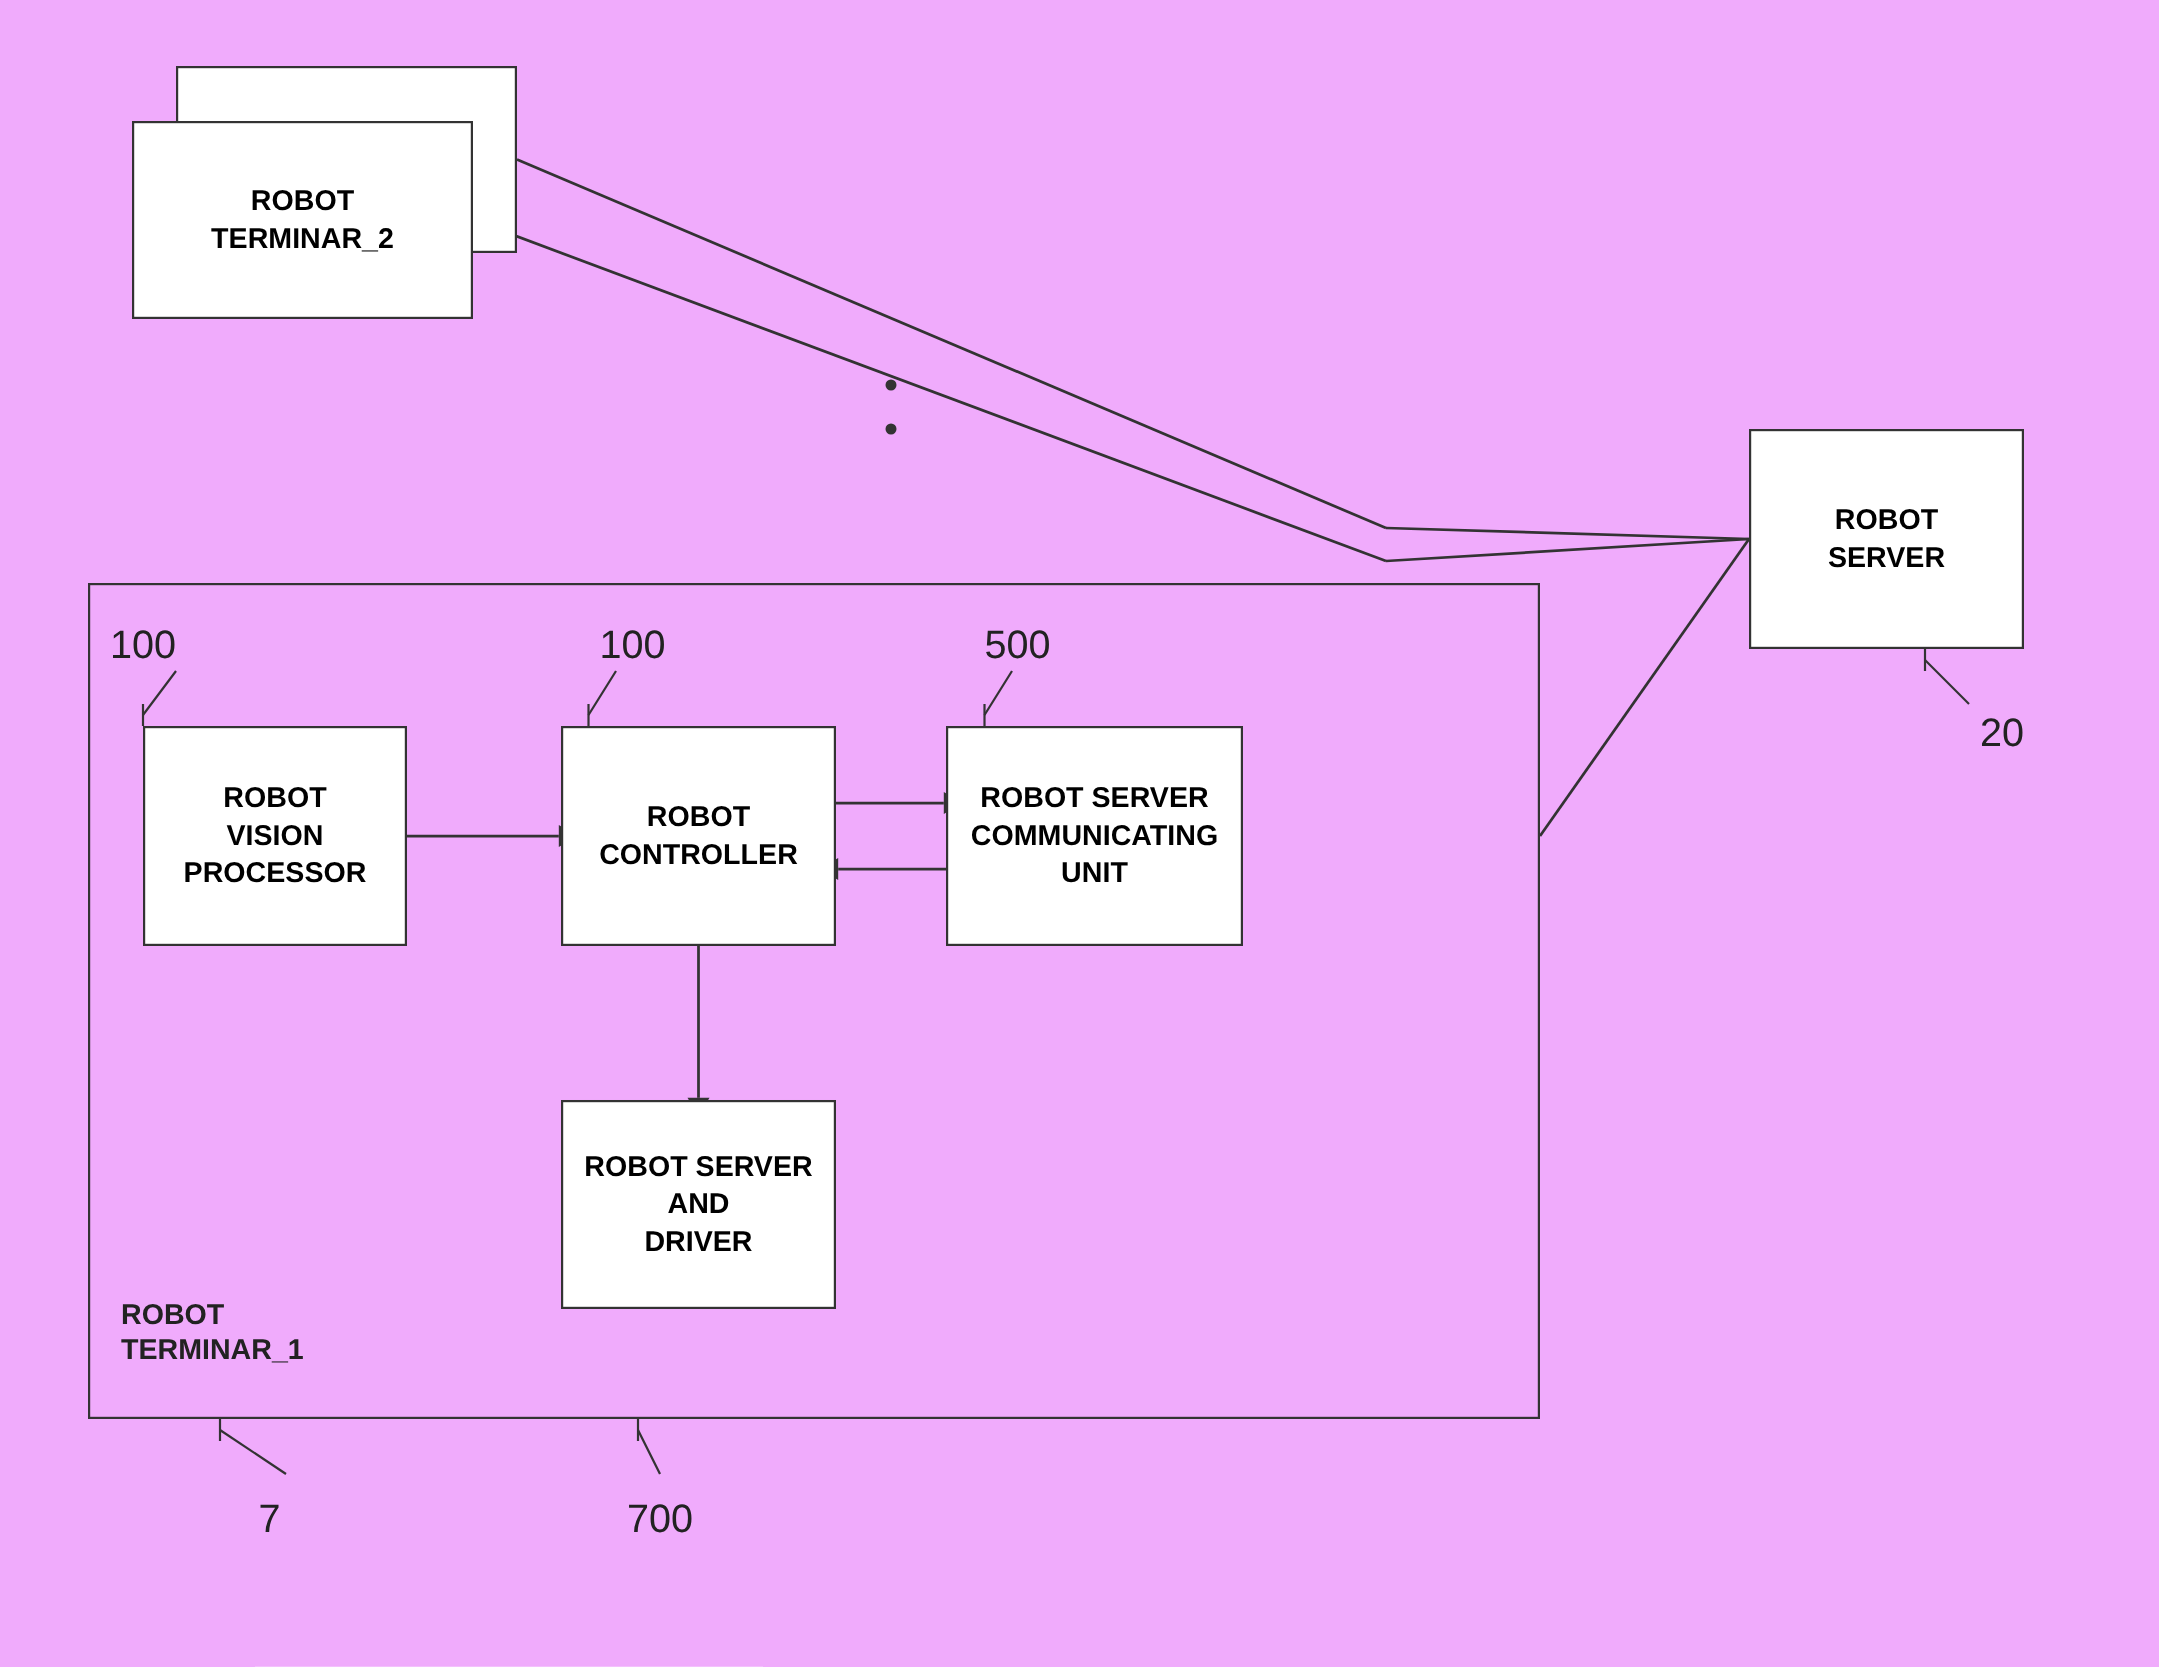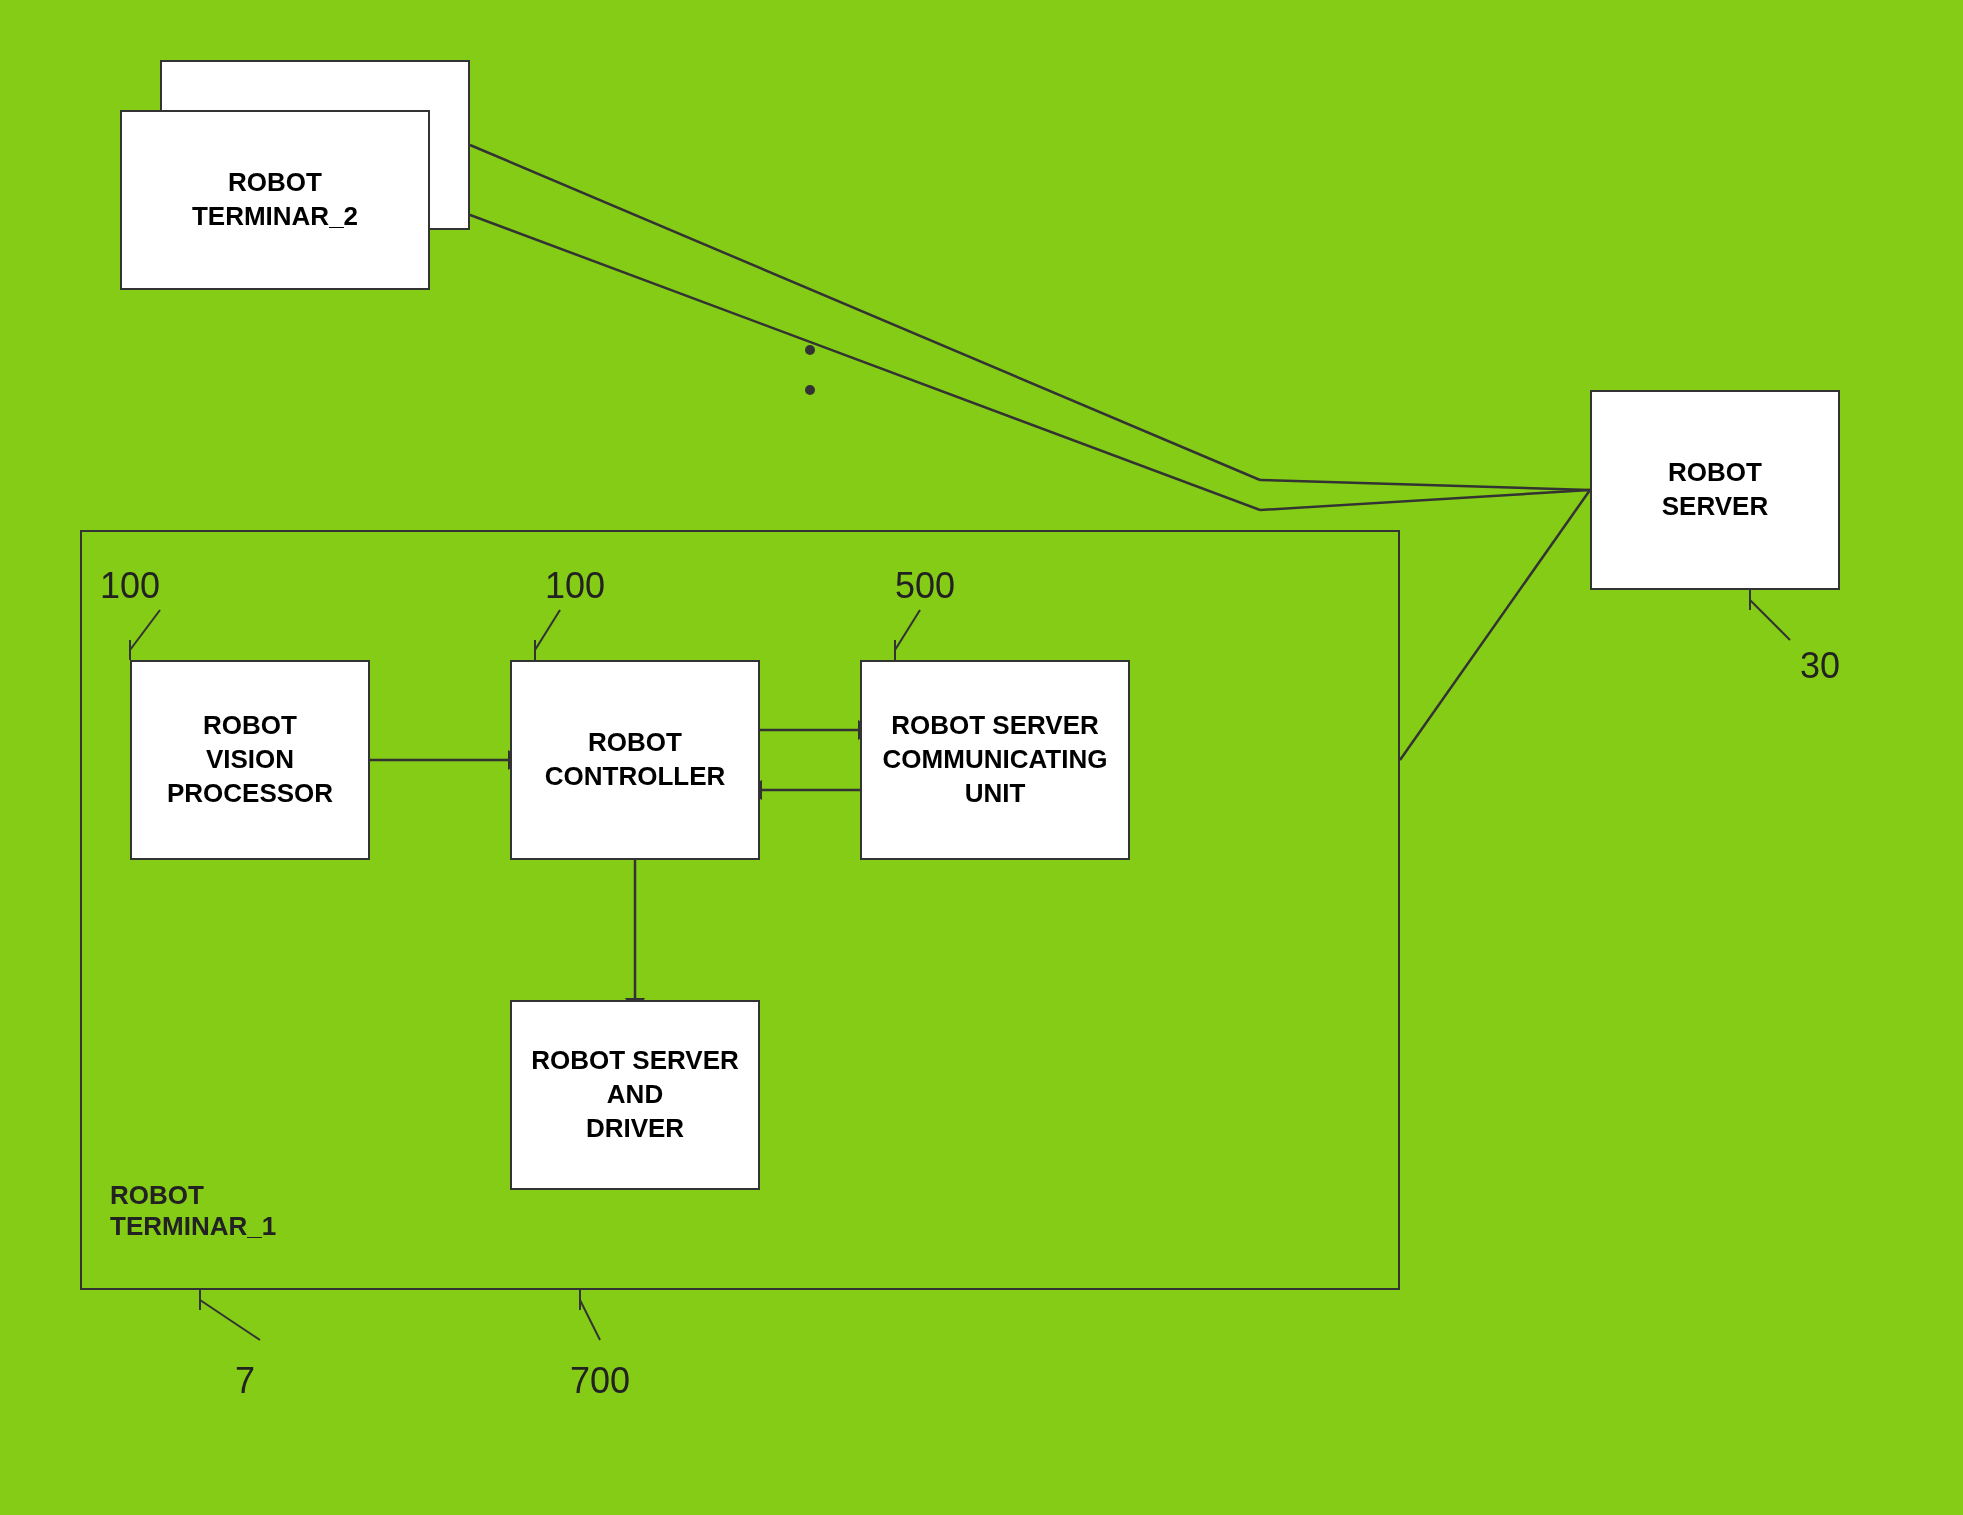--- a/index.html
+++ b/index.html
@@ -10,21 +10,21 @@
       width: 1963px;
       height: 1515px;
       position: relative;
       overflow: hidden;
     }
 
     .diagram-container {
       position: relative;
       width: 1963px;
       height: 1515px;
-      background: #84cc16;
+      background: #f0abfc;
     }
 
     
     .box {
       position: absolute;
       background: #fff;
       border: 2.5px solid #333;
       display: flex;
       align-items: center;
       justify-content: center;
@@ -225,16 +225,16 @@
 
   <div class="refnum" style="left: 235px; top: 1360px;">
     <span>7</span>
   </div>
 
   <div class="refnum" style="left: 570px; top: 1360px;">
     <span>700</span>
   </div>
 
   <div class="refnum" style="left: 1800px; top: 645px;">
-    <span>30</span>
+    <span>20</span>
   </div>
 
 </div>
 
 </body></html>

